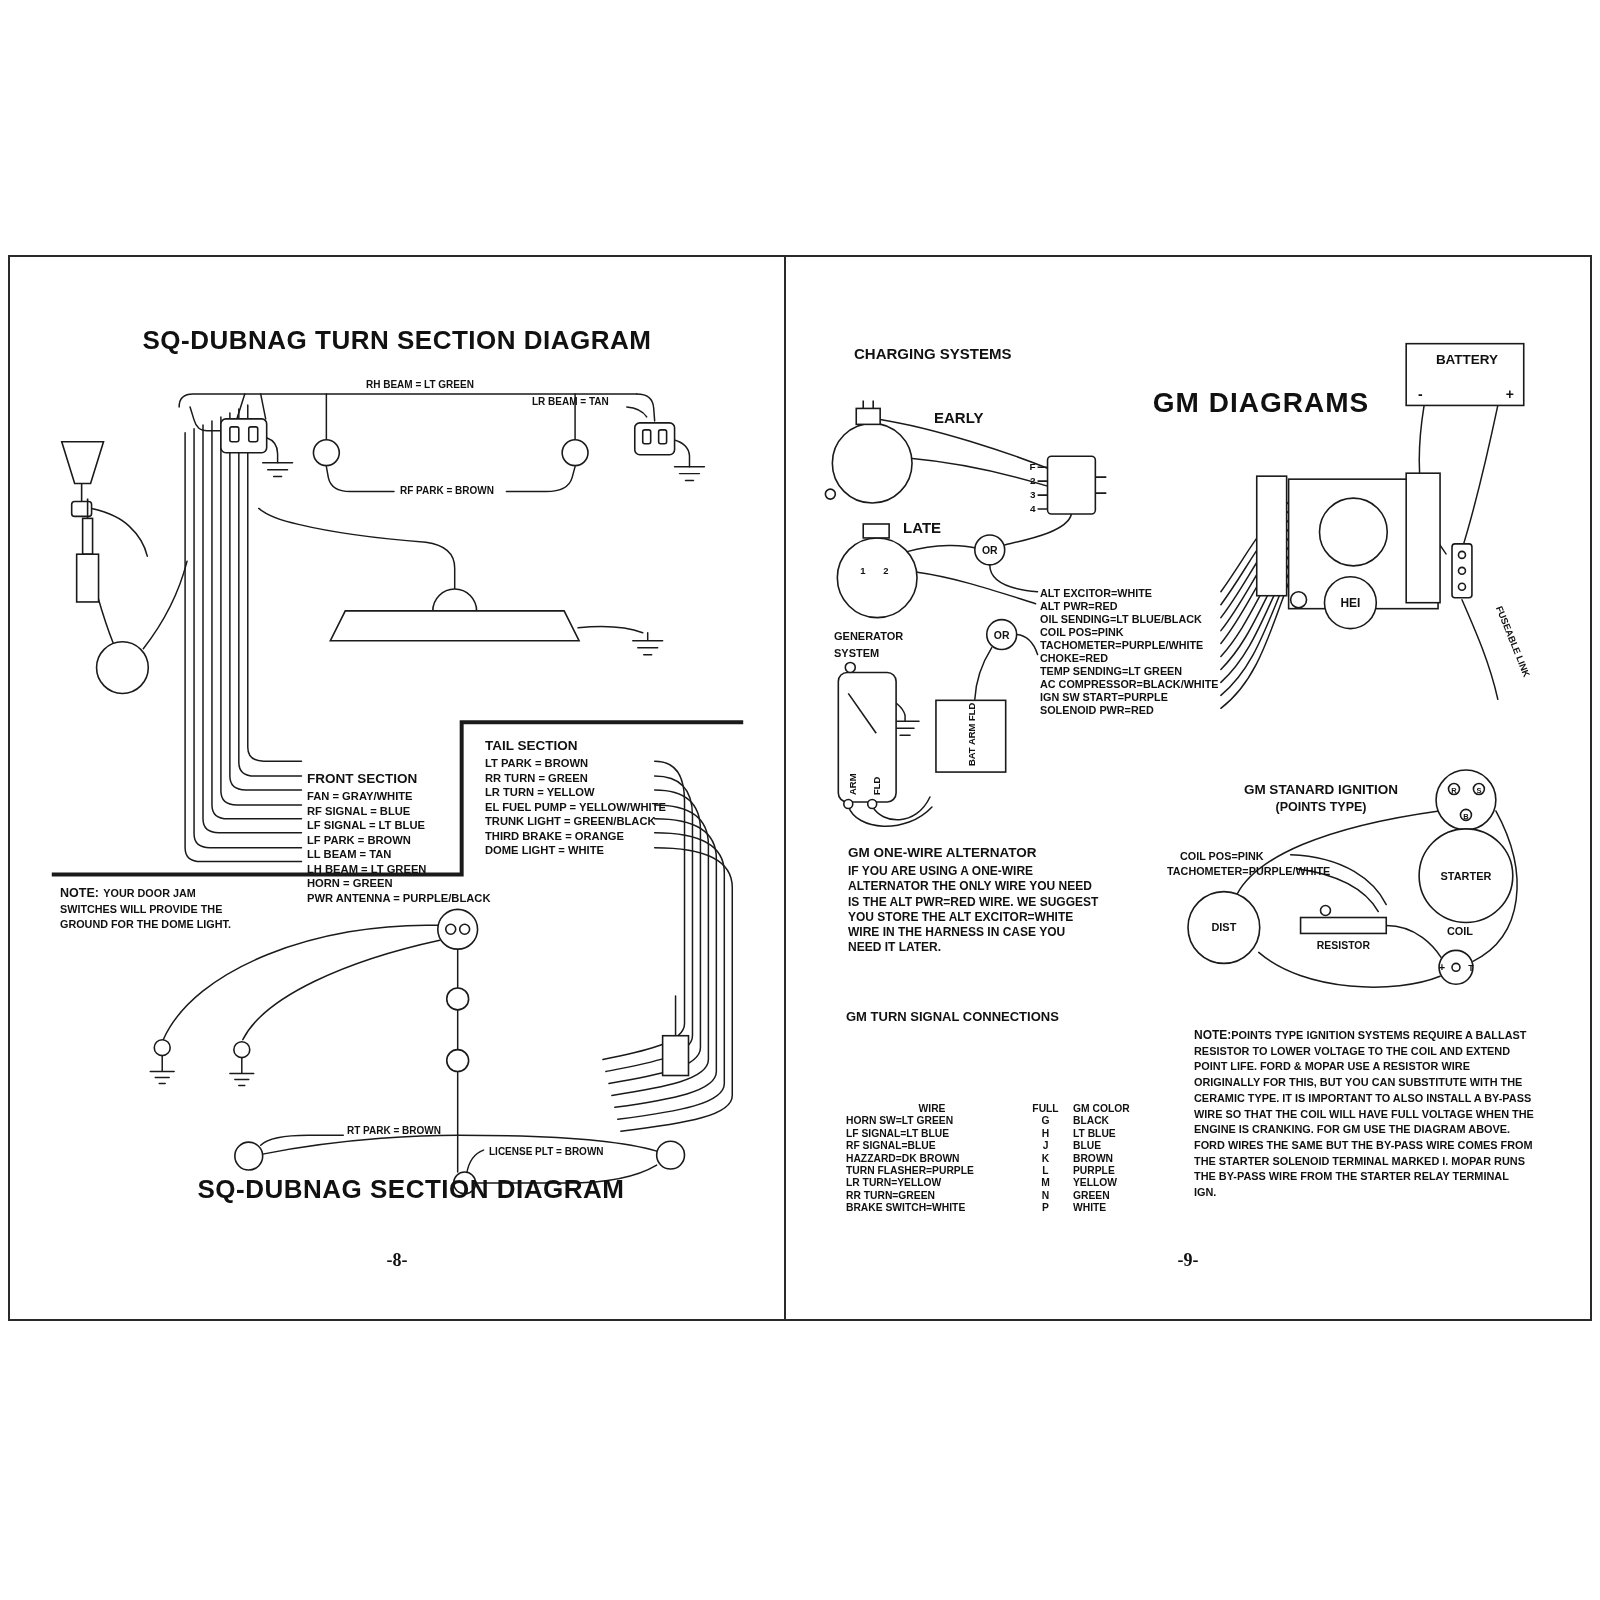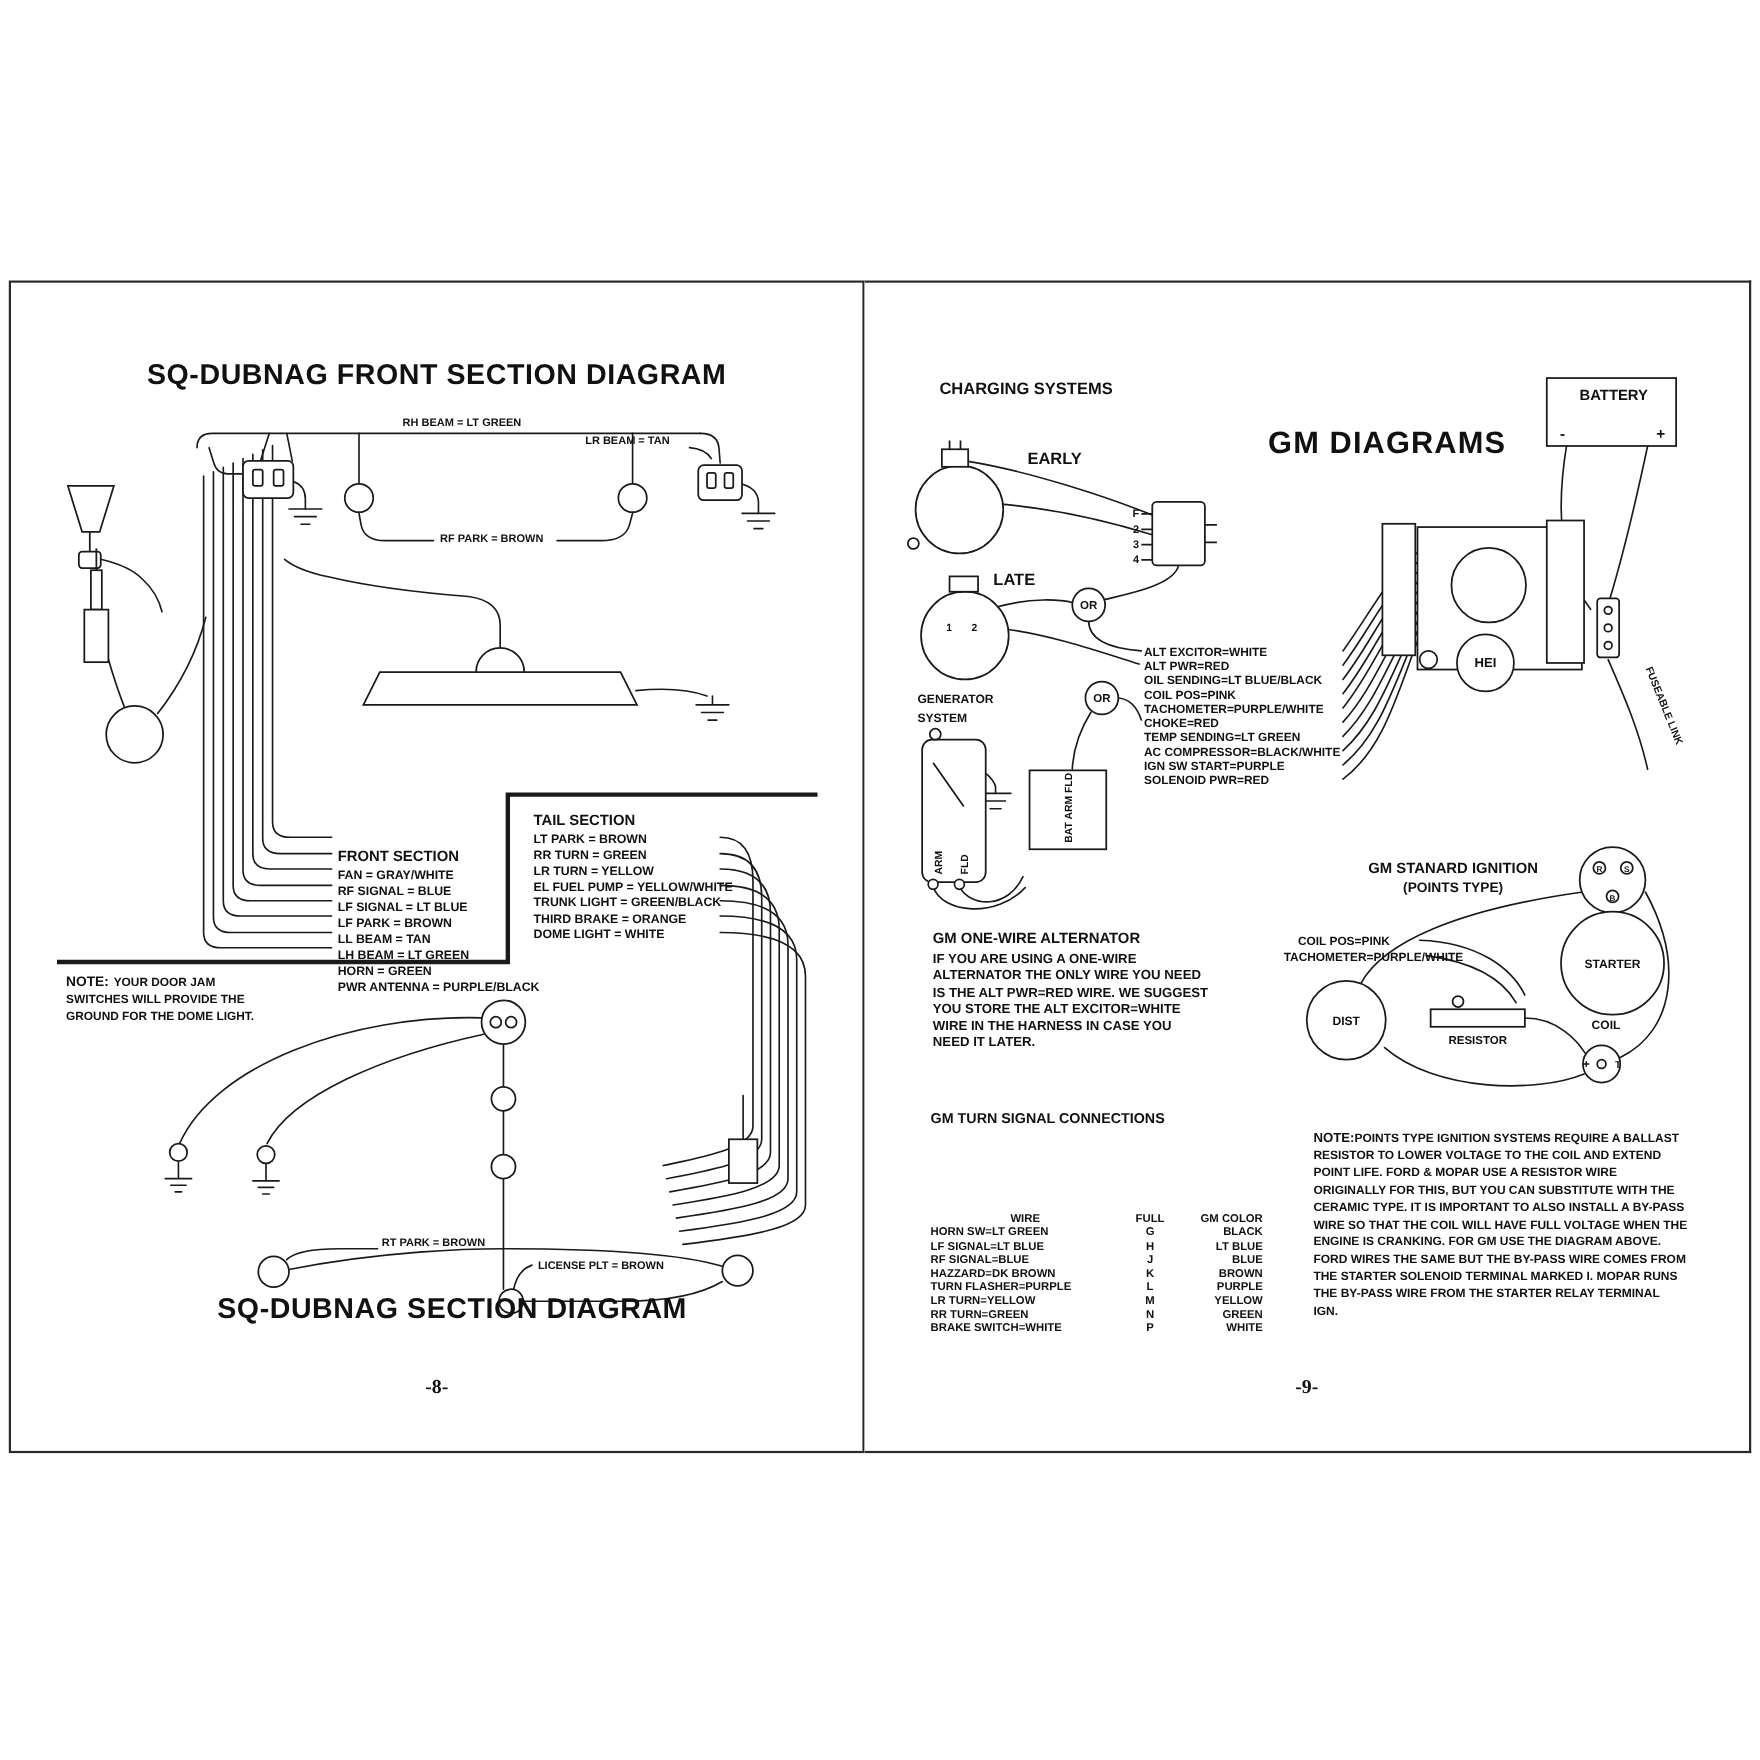--- a/index.html
+++ b/index.html
@@ -28,21 +28,21 @@
   .wire-list{position:absolute;left:254px;top:330px;}
   .wire-list .list-item{font-size:10.8px;line-height:13px;}
   .block{position:absolute;}
   .block-head{font-size:13.5px;font-weight:bold;margin:0 0 4px 0;white-space:nowrap;}
   .block-body{font-size:12px;font-weight:bold;line-height:15.3px;}
   .ts-body{font-size:10.4px;font-weight:bold;line-height:13.2px;}
   .wire-table{position:absolute;left:60px;top:846px;width:302px;}
   .wt-row{display:flex;font-size:10.3px;font-weight:bold;line-height:12.4px;}
   .wt-wire{width:172px;}
   .wt-code{width:55px;text-align:center;}
-  .wt-color{width:75px;text-align:right;}
+  .wt-color{width:75px;text-align:left;}
   .wt-head .wt-wire{text-align:center;}
   .ign-head{position:absolute;left:420px;top:524px;width:230px;text-align:center;font-weight:bold;}
   .ign-head .l1{font-size:13.5px;line-height:18px;}
   .ign-head .l2{font-size:12.5px;line-height:16px;}
   .small-lbl{position:absolute;font-weight:bold;font-size:10.8px;white-space:nowrap;}
   .note-right{left:408px;top:770px;width:340px;line-height:14.7px;}
   .note-right .note-label{font-size:12px;}
   .note-right .note-text{font-size:10.9px;}
 </style>
 </head>
@@ -145,21 +145,21 @@
 
         <circle cx="240" cy="903" r="14"></circle>
         <circle cx="664" cy="902" r="14"></circle>
         <circle cx="457" cy="930" r="11"></circle>
       </g>
       <g stroke="#1a1a1a" stroke-width="4" fill="none">
         <path d="M42 620 H454 V467 H737"></path>
       </g>
     </svg>
 
-    <div class="h-title" style="top:68px;">SQ-DUBNAG FRONT SECTION DIAGRAM</div>
+    <div class="h-title" style="top:68px;">SQ-DUBNAG TURN SECTION DIAGRAM</div>
 
     <div class="lbl" style="left:356px;top:122px;">RH BEAM = LT GREEN</div>
     <div class="lbl" style="left:522px;top:139px;">LR BEAM = TAN</div>
     <div class="lbl" style="left:390px;top:228px;">RF PARK = BROWN</div>
 
     <div class="list" style="left:297px;top:481px;margin-top:33px;">
       <div class="list-head">FRONT SECTION</div>
       <div class="list-item">FAN = GRAY/WHITE</div>
       <div class="list-item">RF SIGNAL = BLUE</div>
       <div class="list-item">LF SIGNAL = LT BLUE</div>

